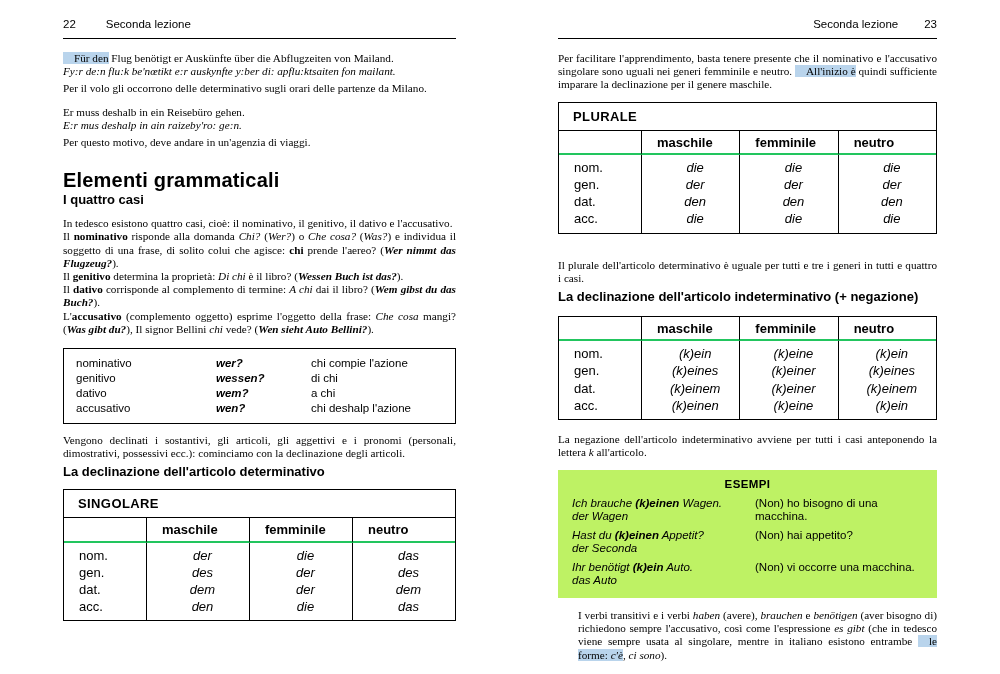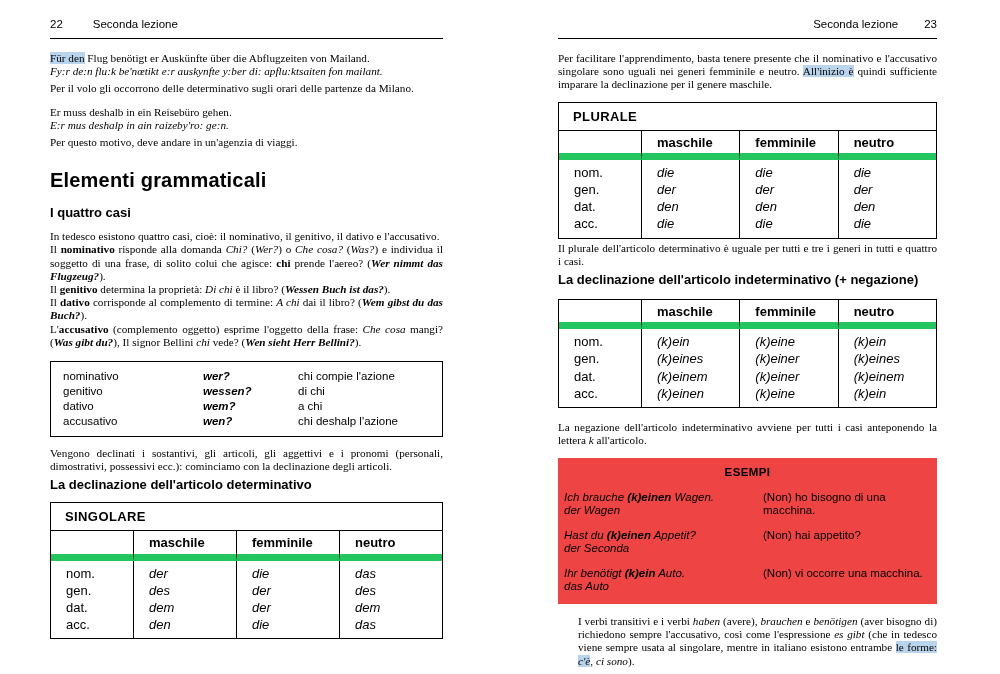--- a/index.html
+++ b/index.html
@@ -4,72 +4,72 @@
 <style>
   :root { --hl: #b9d4ec; }
   * { margin:0; padding:0; box-sizing:border-box; }
   html, body { width:1000px; height:674px; }
   body {
     background:#fff; color:#000;
     font-family:"Liberation Serif", serif;
     position:relative; overflow:hidden;
   }
   .page { position:absolute; top:18px; }
-  .page-left  { left:50px;  width:393px; }
+  .page-left  { left:63px;  width:393px; }
   .page-right { left:558px; width:379px; }
 
   .pg-header {
     display:flex; align-items:baseline; gap:30px;
     font-family:"Liberation Sans", sans-serif;
     font-size:11.5px; padding-bottom:8px; border-bottom:1.2px solid #000;
   }
   .pg-header.is-right { justify-content:flex-end; gap:26px; }
 
   .body-txt { font-size:11.2px; line-height:13.2px; }
   .phonetic { font-style:italic; }
-  .hl { background:var(--hl); }
+  .hl { background:var(--hl);padding-left:11px; }
   .just { text-align:justify; }
 
   .dialog { margin-top:13px; }
   .dlg-group + .dlg-group { margin-top:10px; }
   .dlg-it { margin-top:4px; }
 
   h1.grammar { font-family:"Liberation Sans", sans-serif; font-size:20px; margin-top:20px; letter-spacing:0.2px; }
-  h2.sub { font-family:"Liberation Sans", sans-serif; font-size:13px; margin-top:13px; }
+  h2.sub { font-family:"Liberation Sans", sans-serif; font-size:13px; }
   h2.sub.more-top { margin-top:4px; }
 
   .para { margin-top:10px; }
   .pline { text-align:justify; }
 
   .case-box {
     border:1.2px solid #000; margin-top:12px; padding:7px 0;
     font-family:"Liberation Sans", sans-serif; font-size:11.5px;
   }
   .case-row { display:grid; grid-template-columns:140px 95px 1fr; padding:0 12px; line-height:15px; }
   .case-de { font-weight:bold; font-style:italic; }
 
   .decl {
     border:1.2px solid #000; margin-top:10px;
     font-family:"Liberation Sans", sans-serif; font-size:13px;
   }
   .decl-label { font-weight:bold; padding:6px 14px; border-bottom:1.2px solid #000; letter-spacing:0.4px; }
   .decl-grid { display:grid; grid-template-columns:82px 1fr 1fr 1fr; }
   .decl-grid > div { border-left:1px solid #000; padding:2px 6px 2px 15px; line-height:13.2px; }
   .decl-grid > div:nth-child(4n+1) { border-left:none; }
-  .decl-grid > .dh { font-weight:bold; border-bottom:7px solid #22c55e; padding-top:5px; padding-bottom:4px; }
+  .decl-grid > .dh { font-weight:bold; border-bottom:2px solid #22c55e; padding-top:5px; padding-bottom:4px; }
   .decl-grid > div:nth-child(n+5):nth-child(-n+8) { padding-top:6px; }
   .decl-grid > div:nth-last-child(-n+4) { padding-bottom:7px; }
-  .dword { font-style:italic; }
+  .dword { font-style:italic;text-align:center; }
 
   .esempi {
-    background:#ef4444; margin-top:11px; padding:8px 6px 10px;
+    background:#bef264; margin-top:11px; padding:8px 14px 10px;
     font-family:"Liberation Sans", sans-serif; font-size:11.5px; line-height:13.5px;
   }
   .esempi-title { text-align:center; font-weight:bold; margin-bottom:2px; letter-spacing:0.4px; }
-  .es-row { display:grid; grid-template-columns:1fr 168px; column-gap:8px; margin-top:11px; }
+  .es-row { display:grid; grid-template-columns:1fr 168px; column-gap:8px; margin-top:5px; }
   .es-de { font-style:italic; }
 </style>
 </head>
 <body>
 
 <section class="page page-left">
 
   <header class="pg-header">
     <span>22</span>
     <span>Seconda lezione</span>
@@ -97,21 +97,21 @@
   <div class="para body-txt">
 
       <div class="pline">In tedesco esistono quattro casi, cioè: il nominativo, il genitivo, il dativo e l'accusativo.</div>
 
       <div class="pline">Il <b>nominativo</b> risponde alla domanda <i>Chi?</i> (<i>Wer?</i>) o <i>Che cosa?</i> (<i>Was?</i>) e individua il soggetto di una frase, di solito colui che agisce: <b>chi</b> prende l'aereo? (<b><i>Wer nimmt das Flugzeug?</i></b>).</div>
 
       <div class="pline">Il <b>genitivo</b> determina la proprietà: <i>Di chi</i> è il libro? (<b><i>Wessen Buch ist das?</i></b>).</div>
 
       <div class="pline">Il <b>dativo</b> corrisponde al complemento di termine: <i>A chi</i> dai il libro? (<b><i>Wem gibst du das Buch?</i></b>).</div>
 
-      <div class="pline">L'<b>accusativo</b> (complemento oggetto) esprime l'oggetto della frase: <i>Che cosa</i> mangi? (<b><i>Was gibt du?</i></b>), Il signor Bellini <i>chi</i> vede? (<b><i>Wen sieht Herr Bellini?</i></b>).</div>
+      <div class="pline">L'<b>accusativo</b> (complemento oggetto) esprime l'oggetto della frase: <i>Che cosa</i> mangi? (<b><i>Was gibt du?</i></b>), Il signor Bellini <i>chi</i> vede? (<b><i>Wen sieht Auto Bellini?</i></b>).</div>
     </div>
 
   <div class="case-box">
 
       <div class="case-row">
         <span class="case-it">nominativo</span>
         <span class="case-de">wer?</span>
         <span class="case-desc">chi compie l'azione</span>
       </div>
 
@@ -202,21 +202,21 @@
         <div class="dword">den</div>
         <div class="dword">den</div>
 
         <div class="dcase">acc.</div>
         <div class="dword">die</div>
         <div class="dword">die</div>
         <div class="dword">die</div>
       </div>
   </div>
 
-  <div class="para body-txt just" style="margin-top:3px;">Il plurale dell'articolo determinativo è uguale per tutti e tre i generi in tutti e quattro i casi.</div>
+  <div class="para body-txt just" style="margin-top:25px;">Il plurale dell'articolo determinativo è uguale per tutti e tre i generi in tutti e quattro i casi.</div>
 
   <h2 class="sub more-top">La declinazione dell'articolo indeterminativo (+ negazione)</h2>
 
   <div class="decl" style="margin-top:12px;">
     <div class="decl-grid">
       <div class="dh"></div>
       <div class="dh">maschile</div>
       <div class="dh">femminile</div>
       <div class="dh">neutro</div>
 

